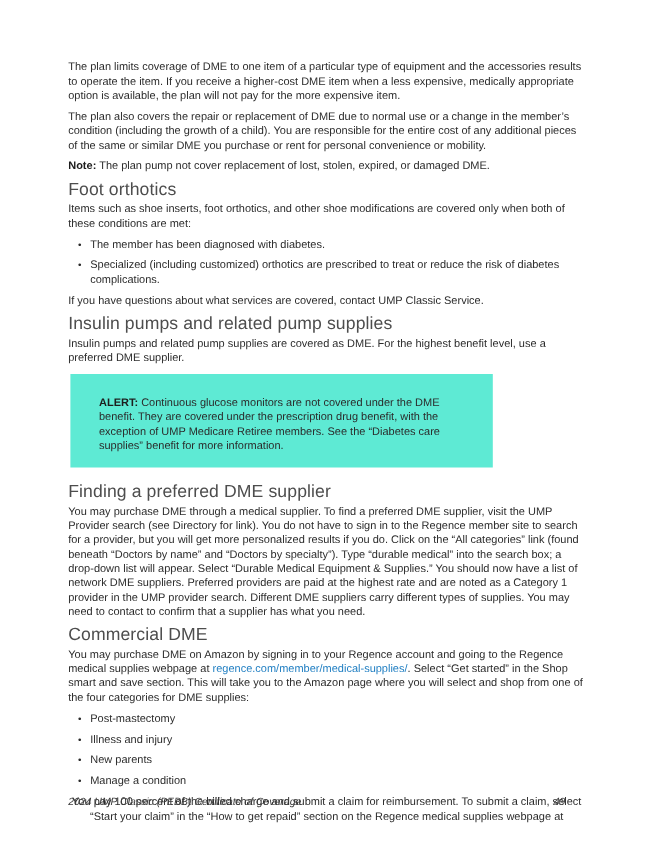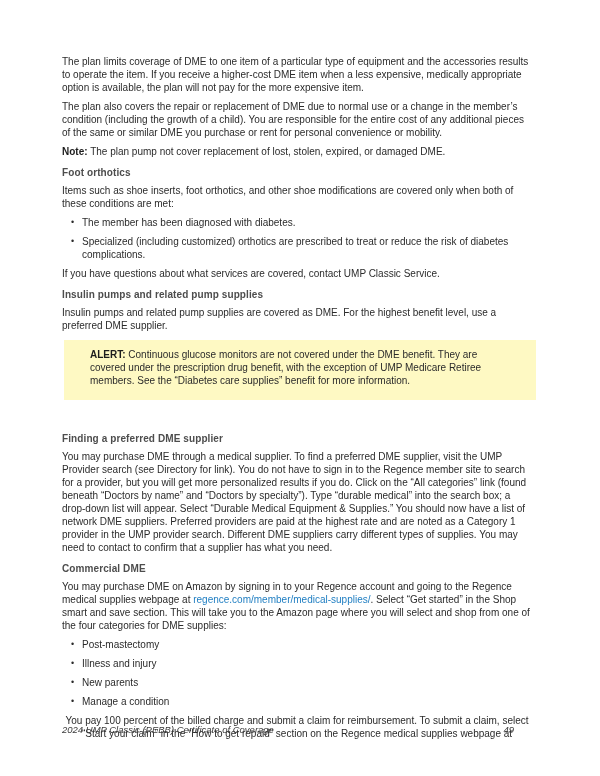--- a/index.html
+++ b/index.html
@@ -19,47 +19,47 @@
     left: 62px; top: 55px;
     width: 470px;
     color: #2b2b2b;
     font-size: 10px;
     line-height: 13px;
   }
   .content p { margin: 0 0 6px 0; }
   .content p:last-child { margin-bottom: 0; text-align: center; }
   b.inline-label { font-weight: 700; color: #1d1d1d; margin-top: 48px; }
   h2 {
-    font-weight: 700;
-    font-size: 10px;
+    font-weight: 400;
+    font-size: 16px;
     line-height: 18px;
     color: #4d4d4d;
     margin: 3px 0 2px 0;
     letter-spacing: 0.1px;
   }
-  h2.after-alert { margin-top: 30px; }
+  h2.after-alert { margin-top: 14px; }
   h2.insulin { margin-top: 5px; }
   .bullet {
     margin: 6px 0;
     padding-left: 9px;
     display: flex;
   }
   .bullet .dot {
     flex: 0 0 11px;
     color: #2b2b2b;
     font-size: 9px;
     line-height: 13px;
   }
   .bullet .btext { flex: 1; }
   .alert-box {
     margin: 8px 0 0 2px;
-    width: 472px;
+    width: 384px;
     box-sizing: border-box;
-    background: #fef9c3;
-    padding: 8px 26px 13px 26px;
+    background: #5eead4;
+    padding: 20px 26px 13px 26px;
   }
   .footer {
     position: absolute;
     left: 62px; top: 724px;
     width: 452px;
     display: flex;
     justify-content: space-between;
     font-style: italic;
     font-size: 9.5px;
     line-height: 12px;

